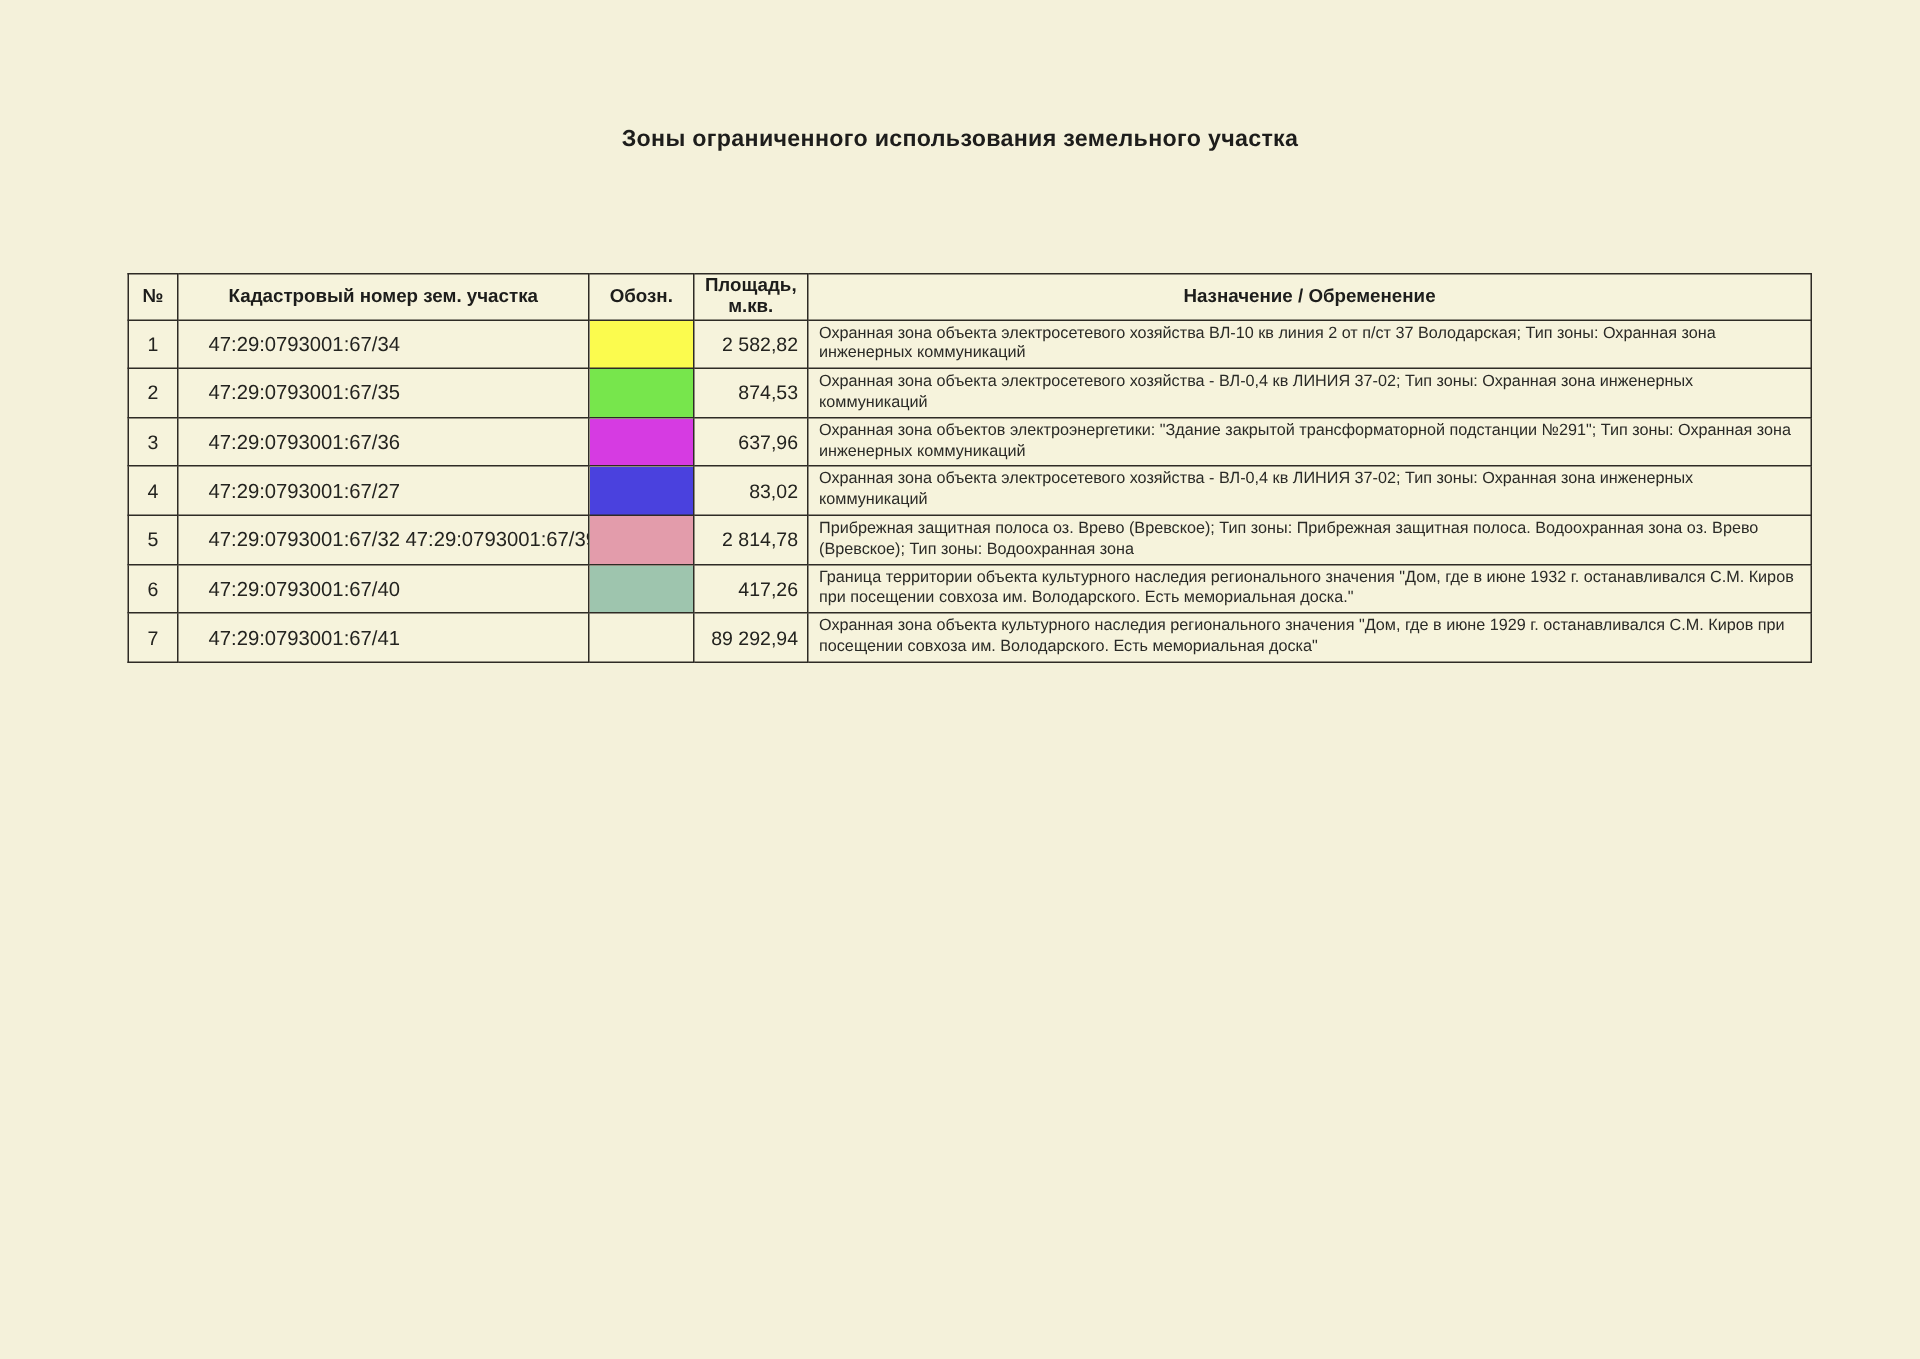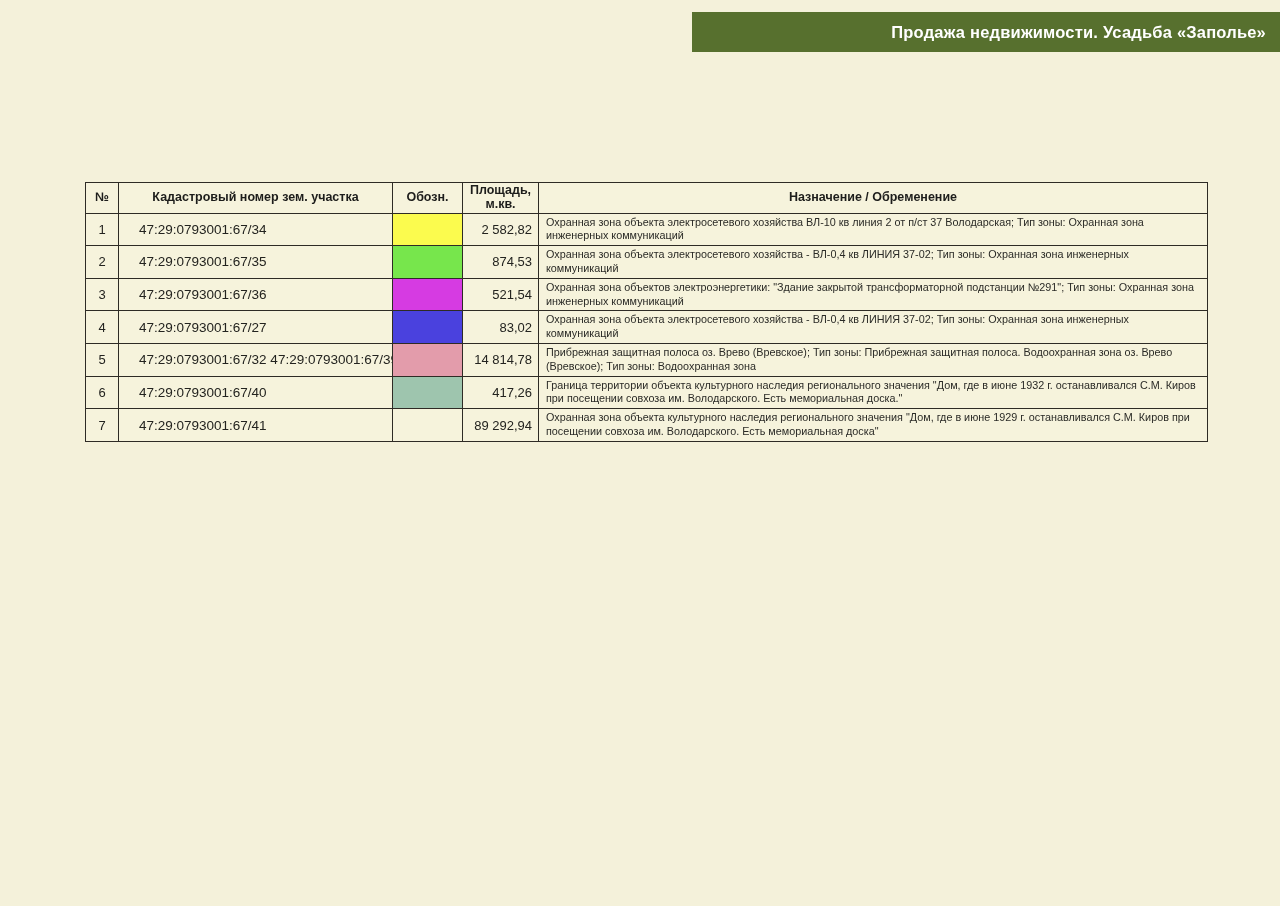--- a/index.html
+++ b/index.html
@@ -121,24 +121,22 @@
     margin: 0;
     text-decoration: underline;
     text-underline-offset: 1px;
   }
 </style>
 </head>
 <body>
 
 <div class="page">
 
-  <div class="header-bar">
-    <span>Продажа недвижимости. Усадьба «Заполье»</span>
-  </div>
-
+
+  <div class="page-title">Зоны ограниченного использования земельного участка</div>
 
   <table class="zones">
     <colgroup>
       <col style="width:33px">
       <col style="width:274px">
       <col style="width:70px">
       <col style="width:76px">
       <col style="width:669px">
     </colgroup>
     <thead>
@@ -162,35 +160,35 @@
         <td class="cell-num">2</td>
         <td class="cell-cadastral">47:29:0793001:67/35</td>
         <td class="cell-swatch" style="background-color: rgb(119, 230, 76);"></td>
         <td class="cell-area">874,53</td>
         <td class="cell-purpose">Охранная зона объекта электросетевого хозяйства - ВЛ-0,4 кв ЛИНИЯ 37-02; Тип зоны: Охранная зона инженерных коммуникаций</td>
       </tr>
       <tr class="zone-row">
         <td class="cell-num">3</td>
         <td class="cell-cadastral">47:29:0793001:67/36</td>
         <td class="cell-swatch" style="background-color: rgb(214, 59, 226);"></td>
-        <td class="cell-area">521,54</td>
+        <td class="cell-area">637,96</td>
         <td class="cell-purpose">Охранная зона объектов электроэнергетики: "Здание закрытой трансформаторной подстанции №291"; Тип зоны: Охранная зона инженерных коммуникаций</td>
       </tr>
       <tr class="zone-row">
         <td class="cell-num">4</td>
         <td class="cell-cadastral">47:29:0793001:67/27</td>
         <td class="cell-swatch" style="background-color: rgb(74, 65, 222);"></td>
         <td class="cell-area">83,02</td>
         <td class="cell-purpose">Охранная зона объекта электросетевого хозяйства - ВЛ-0,4 кв ЛИНИЯ 37-02; Тип зоны: Охранная зона инженерных коммуникаций</td>
       </tr>
       <tr class="zone-row">
         <td class="cell-num">5</td>
         <td class="cell-cadastral">47:29:0793001:67/32 47:29:0793001:67/39</td>
         <td class="cell-swatch" style="background-color: rgb(227, 156, 171);"></td>
-        <td class="cell-area">14 814,78</td>
+        <td class="cell-area">2 814,78</td>
         <td class="cell-purpose">Прибрежная защитная полоса оз. Врево (Вревское); Тип зоны: Прибрежная защитная полоса.  Водоохранная зона оз. Врево (Вревское); Тип зоны: Водоохранная зона</td>
       </tr>
       <tr class="zone-row">
         <td class="cell-num">6</td>
         <td class="cell-cadastral">47:29:0793001:67/40</td>
         <td class="cell-swatch" style="background-color: rgb(158, 197, 174);"></td>
         <td class="cell-area">417,26</td>
         <td class="cell-purpose">Граница территории объекта культурного наследия регионального значения "Дом, где в июне 1932 г. останавливался С.М. Киров при посещении совхоза им. Володарского. Есть мемориальная доска."</td>
       </tr>
       <tr class="zone-row">

